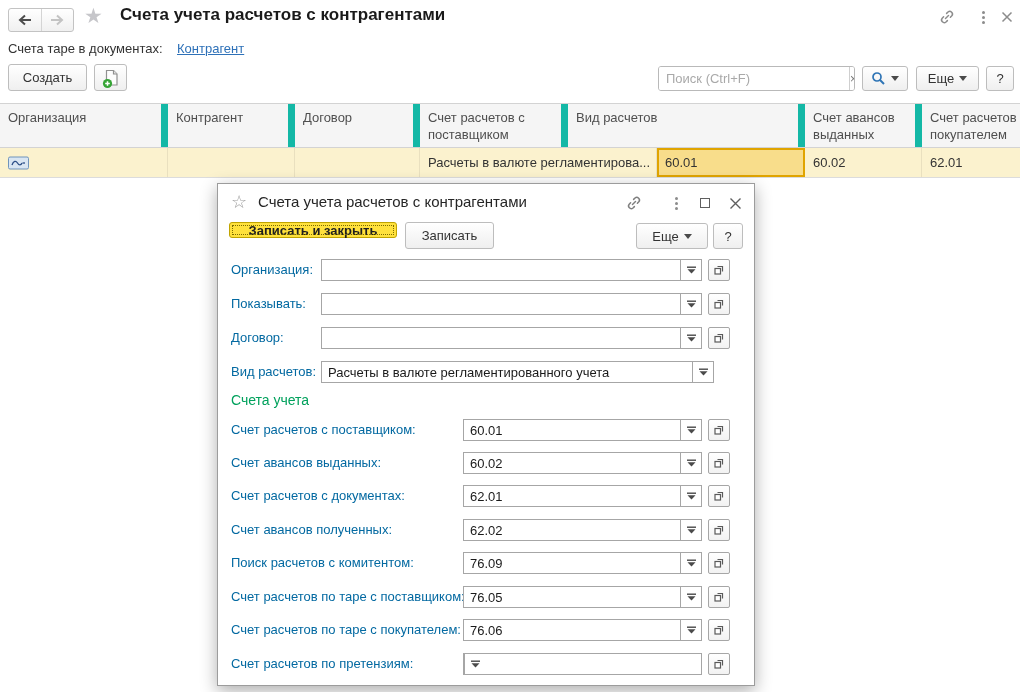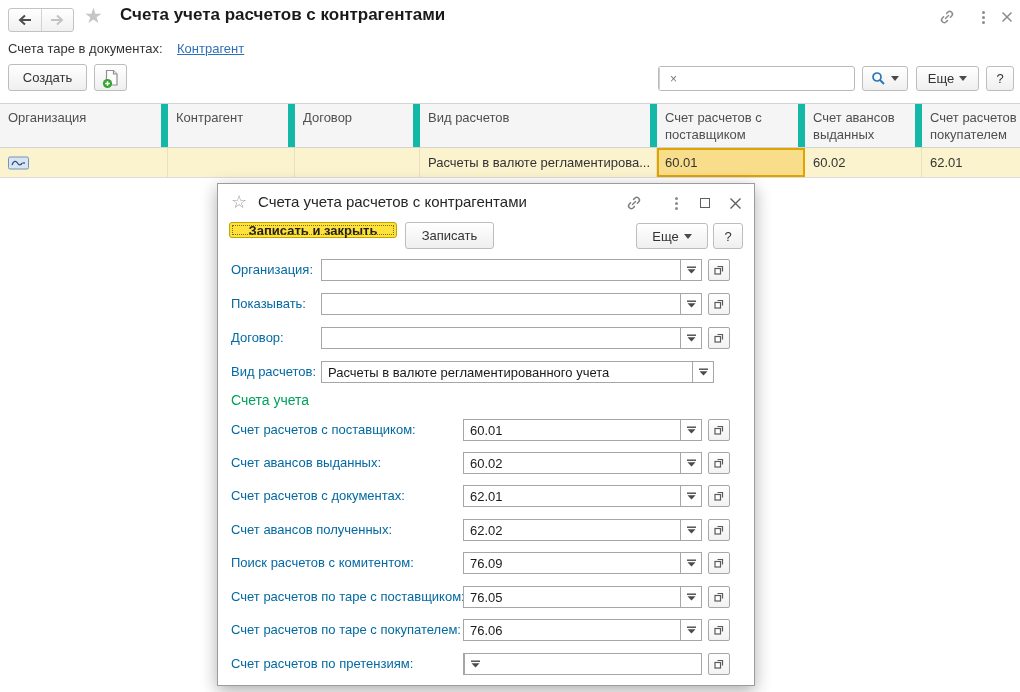--- a/index.html
+++ b/index.html
@@ -126,20 +126,21 @@
 <button class="btn" style="left:94px;top:64px;width:33px;height:27px">
   <svg width="22" height="22" viewBox="0 0 22 22">
     <path d="M6.5 3.5 h7 l3.5 3.5 v11 h-10.5 z" fill="#fdfdfd" stroke="#909090" stroke-width="1.2"></path>
     <path d="M13.5 3.5 v3.5 h3.5" fill="#e9e9e9" stroke="#909090" stroke-width="1.2"></path>
     <circle cx="7.5" cy="16.5" r="4.6" fill="#35a435"></circle>
     <path d="M7.5 14.2 v4.6 M5.2 16.5 h4.6" stroke="#fff" stroke-width="1.5"></path>
   </svg>
 </button>
 
 <div class="search" style="position:absolute">
+  <input placeholder="Поиск (Ctrl+F)" style="">
   <div class="clear">×</div>
 </div>
 
 <button class="btn" style="left:862px;top:66px;width:46px;height:25px">
   <svg width="15" height="15" viewBox="0 0 15 15">
     <circle cx="6" cy="6" r="4" stroke="#2e74b5" stroke-width="1.7" fill="none"></circle>
     <path d="M9 9 L13 13" stroke="#2e74b5" stroke-width="1.9"></path>
   </svg>
   <span class="caret"></span>
 </button>
@@ -149,22 +150,22 @@
   <span class="caret"></span>
 </button>
 
 <button class="btn" style="left:986px;top:66px;width:28px;height:25px">?</button>
 
 <div class="abs tbl">
   <div class="thead">
     <div class="th" style="width:168px">Организация</div>
     <div class="th" style="width:127px">Контрагент</div>
     <div class="th" style="width:125px">Договор</div>
+    <div class="th" style="width:148px">Счет расчетов с поставщиком</div>
     <div class="th" style="width:237px">Вид расчетов</div>
-    <div class="th" style="width:148px">Счет расчетов с поставщиком</div>
     <div class="th" style="width:117px">Счет авансов выданных</div>
     <div class="th" style="width:148px">Счет расчетов с покупателем</div>
   </div>
   <div class="trow">
     <div class="td" style="width:168px">
       <svg width="21" height="14" viewBox="0 0 21 14">
         <rect x="0.5" y="1" width="20" height="12" rx="1.5" fill="#d9e6f2" stroke="#6f94bc"></rect>
         <path d="M4 9 C5.5 4.5, 8 4.5, 9.5 7 S13 9.5, 14 7" stroke="#2b4e86" stroke-width="1.3" fill="none"></path>
         <path d="M14.5 7 H17" stroke="#2b4e86" stroke-width="1.3"></path>
       </svg>

